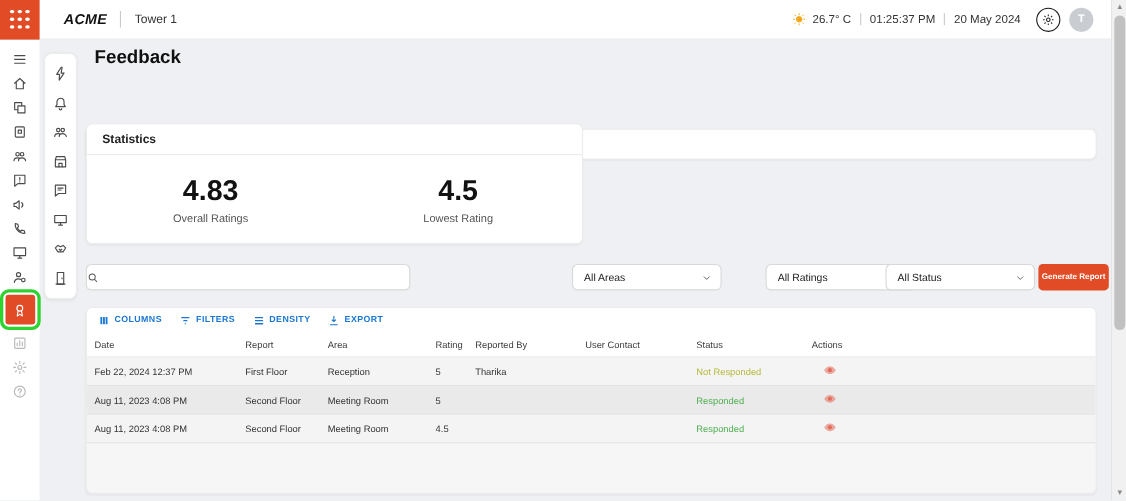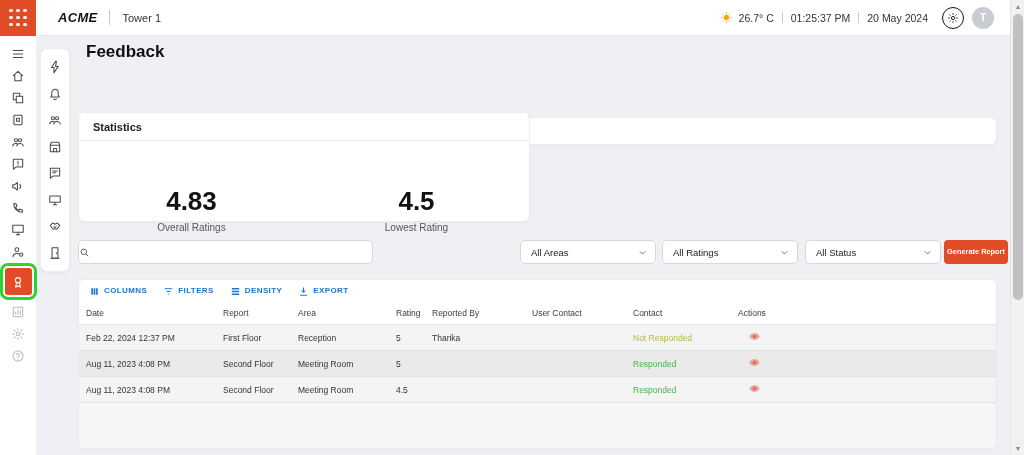--- a/index.html
+++ b/index.html
@@ -44,21 +44,21 @@
   .card { background:#fff; border:1px solid #ececec; border-radius:6px; position:absolute;
           box-shadow:0 1px 2px rgba(0,0,0,.04); }
   .tabcard { left:78px; top:70px; width:919px; height:28px; display:flex; align-items:stretch; padding-left:12px;margin-top:47px; }
   .tab { display:flex; align-items:center; padding:0 14px; font-size:9.5px; font-weight:bold; color:#3a3a3a;
          border-bottom:2px solid var(--brand); cursor:pointer; }
 
   .statcard { left:78px; top:112px; width:452px; height:110px; }
   .statcard .head { padding:8px 14px 7px; font-size:11px; font-weight:bold; color:#222;
                     border-bottom:1px solid #ececec; }
   .statrow { display:flex; padding-top:17px; }
-  .stat { flex:1; text-align:center;margin-top:28px; }
+  .stat { flex:1; text-align:center; }
   .stat .val { font-size:26px; font-weight:800; color:#121212; }
   .stat .lbl { font-size:10px; color:#555; margin-top:5px; }
 
   
   .searchbox { position:absolute; left:78px; top:240px; width:295px; height:24px; background:#fff;
                border:1px solid #d8d8d8; border-radius:5px; display:flex; align-items:center; }
   .searchbox input { flex:1; border:none; outline:none; font-size:9px; color:#333; padding:0 8px;
                      font-family:"Liberation Sans",sans-serif; background:transparent; }
   .searchbox input::placeholder { color:#9a9a9a; }
   .searchbox svg { width:11px; height:11px; color:#555; margin-right:9px; }
@@ -338,21 +338,21 @@
       <path d="M15 15l5 5"></path>
   </svg>
 </div>
 
 <div class="dd" style="left:520px">
   <span>All Areas</span>
   <svg class="chev" viewBox="0 0 24 24" fill="none" stroke="currentColor" stroke-width="2.4">
       <path d="M5 9l7 7 7-7"></path>
     </svg>
 </div>
-<div class="dd" style="left:662px">
+<div class="dd" style="left:696px">
   <span>All Ratings</span>
   <svg class="chev" viewBox="0 0 24 24" fill="none" stroke="currentColor" stroke-width="2.4">
       <path d="M5 9l7 7 7-7"></path>
     </svg>
 </div>
 <div class="dd" style="left:805px">
   <span>All Status</span>
   <svg class="chev" viewBox="0 0 24 24" fill="none" stroke="currentColor" stroke-width="2.4">
       <path d="M5 9l7 7 7-7"></path>
     </svg>
@@ -387,21 +387,21 @@
       <span>EXPORT</span>
     </button>
   </div>
   <div class="tgrid thead" id="table-head">
       <span>Date</span>
       <span>Report</span>
       <span>Area</span>
       <span>Rating</span>
       <span>Reported By</span>
       <span>User Contact</span>
-      <span>Contact</span>
+      <span>Status</span>
       <span>Actions</span>
     </div>
   <div id="table-body">
       <div class="tgrid trow">
         <span>Feb 22, 2024 12:37 PM</span>
         <span>First Floor</span>
         <span>Reception</span>
         <span>5</span>
         <span>Tharika</span>
         <span></span>

